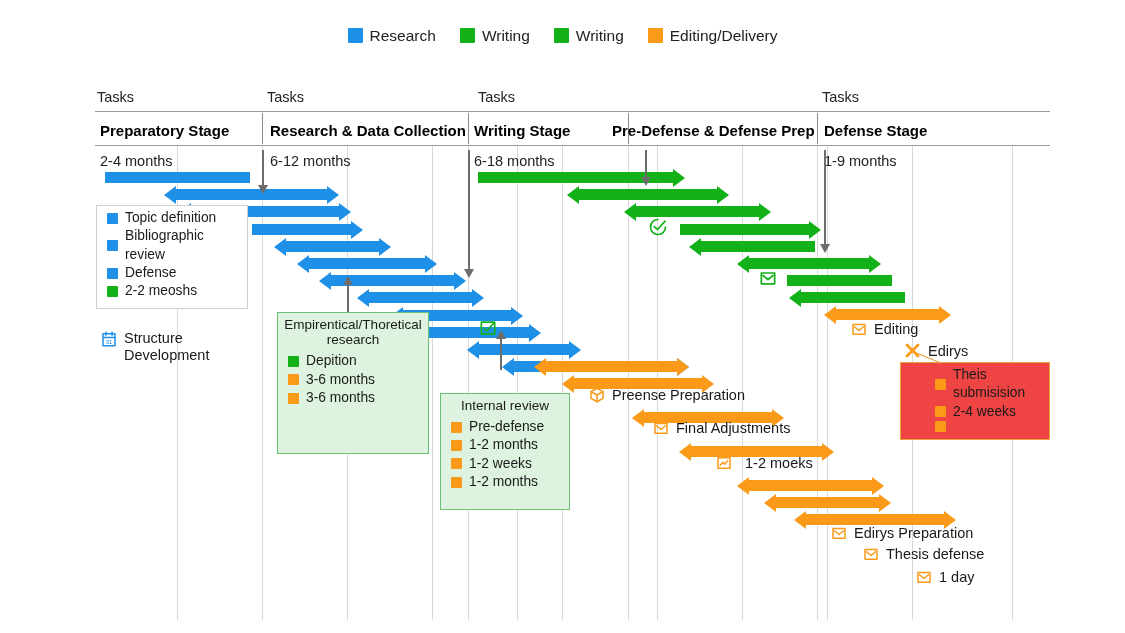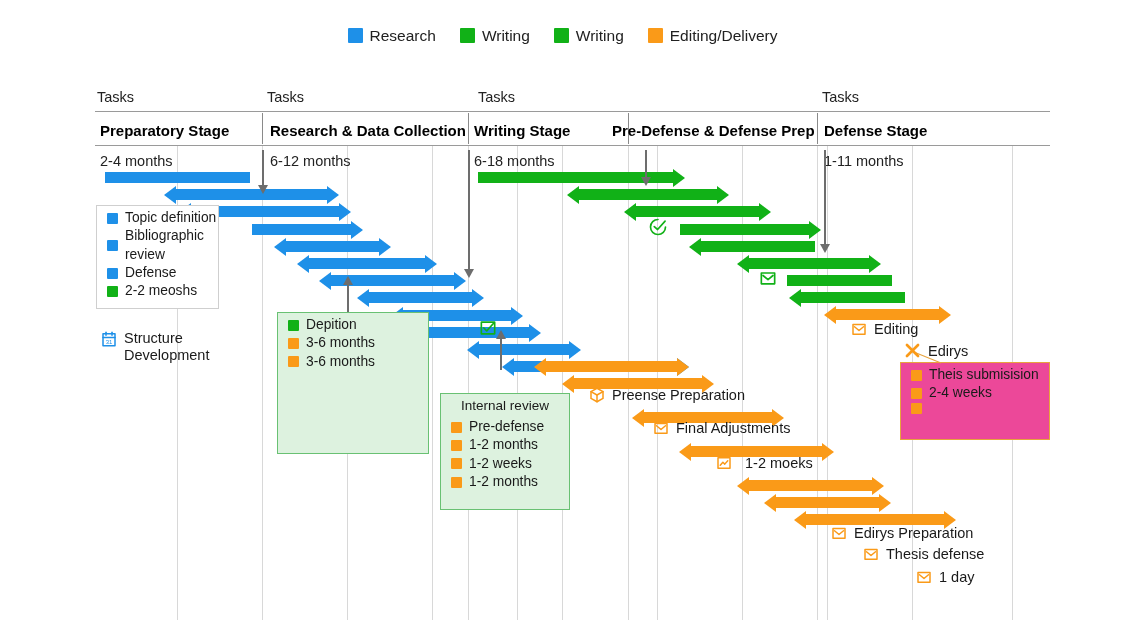--- a/index.html
+++ b/index.html
@@ -111,21 +111,21 @@
       <div class="stage-sep" style="left: 628px;"></div>
       <div class="stage-sep" style="left: 817px;"></div>
       <div class="stage-name" style="left: 100px; top: 122px;">Preparatory Stage</div>
       <div class="dur-label" style="left: 100px; top: 153px;">2-4 months</div>
       <div class="stage-name" style="left: 270px; top: 122px;">Research &amp; Data Collection</div>
       <div class="dur-label" style="left: 270px; top: 153px;">6-12 months</div>
       <div class="stage-name" style="left: 474px; top: 122px;">Writing Stage</div>
       <div class="dur-label" style="left: 474px; top: 153px;">6-18 months</div>
       <div class="stage-name" style="left: 612px; top: 122px;">Pre-Defense &amp; Defense Prep</div>
       <div class="stage-name" style="left: 824px; top: 122px;">Defense Stage</div>
-      <div class="dur-label" style="left: 824px; top: 153px;">1-11 months</div>
+      <div class="dur-label" style="left: 824px; top: 153px;">1-9 months</div>
     </div>
   <div id="bars-layer">
       <div class="bar" style="left: 105px; top: 172px; width: 145px;">
         <div class="shaft" style="background: rgb(30, 144, 232);"></div>
       </div>
       <div class="bar" style="left: 175px; top: 189px; width: 153px;">
         <div class="shaft" style="background: rgb(30, 144, 232);"></div>
         <div class="head r" style="border-left-color: rgb(30, 144, 232);"></div>
         <div class="head l" style="border-right-color: rgb(30, 144, 232);"></div>
       </div>
@@ -257,21 +257,21 @@
       <div class="ptr down" style="left: 262px; top: 150px; height: 36px;"></div>
       <div class="ptr up" style="left: 177px; top: 213px; height: 32px;"></div>
       <div class="ptr down" style="left: 468px; top: 150px; height: 120px;"></div>
       <div class="ptr up" style="left: 347px; top: 284px; height: 32px;"></div>
       <div class="ptr down" style="left: 645px; top: 150px; height: 28px;"></div>
       <div class="ptr up" style="left: 500px; top: 338px; height: 32px;"></div>
       <div class="ptr down" style="left: 824px; top: 150px; height: 95px;"></div>
     </div>
   <div id="icons-layer"></div>
 
-  <div class="box" id="box-topic" style="left:96px;top:205px;width:123px;height:104px;background:#ffffff;border-color:#cfcfcf;">
+  <div class="box" id="box-topic" style="left:96px;top:205px;width:152px;height:104px;background:#ffffff;border-color:#cfcfcf;">
     <ul>
         <li>
           <span class="sq" style="background: rgb(30, 144, 232);"></span>
           <span>Topic definition</span>
         </li>
         <li>
           <span class="sq" style="background: rgb(30, 144, 232);"></span>
           <span>Bibliographic review</span>
         </li>
         <li>
@@ -279,20 +279,21 @@
           <span>Defense</span>
         </li>
         <li>
           <span class="sq" style="background: rgb(17, 177, 23);"></span>
           <span>2-2 meoshs</span>
         </li>
       </ul>
   </div>
 
   <div class="box" id="box-research" style="left:277px;top:312px;width:152px;height:142px;background:#ddf2df;border-color:#69c173;">
+    <div class="box-title">Empirentical/Thoretical research</div>
     <ul>
         <li>
           <span class="sq" style="background: rgb(17, 177, 23);"></span>
           <span>Depition</span>
         </li>
         <li>
           <span class="sq" style="background: rgb(250, 154, 24);"></span>
           <span>3-6 months</span>
         </li>
         <li>
@@ -317,21 +318,21 @@
           <span class="sq" style="background: rgb(250, 154, 24);"></span>
           <span>1-2 weeks</span>
         </li>
         <li>
           <span class="sq" style="background: rgb(250, 154, 24);"></span>
           <span>1-2 months</span>
         </li>
       </ul>
   </div>
 
-  <div class="box" id="box-submission" style="left:900px;top:362px;width:150px;height:78px;background:#ec4899;border-color:#e8a33d;">
+  <div class="box" id="box-submission" style="left:900px;top:362px;width:150px;height:78px;background:#ef4444;border-color:#e8a33d;padding-left:24px;">
     <ul>
         <li>
           <span class="sq" style="background: rgb(250, 154, 24);"></span>
           <span>Theis submisision</span>
         </li>
         <li>
           <span class="sq" style="background: rgb(250, 154, 24);"></span>
           <span>2-4 weeks</span>
         </li>
         <li>

